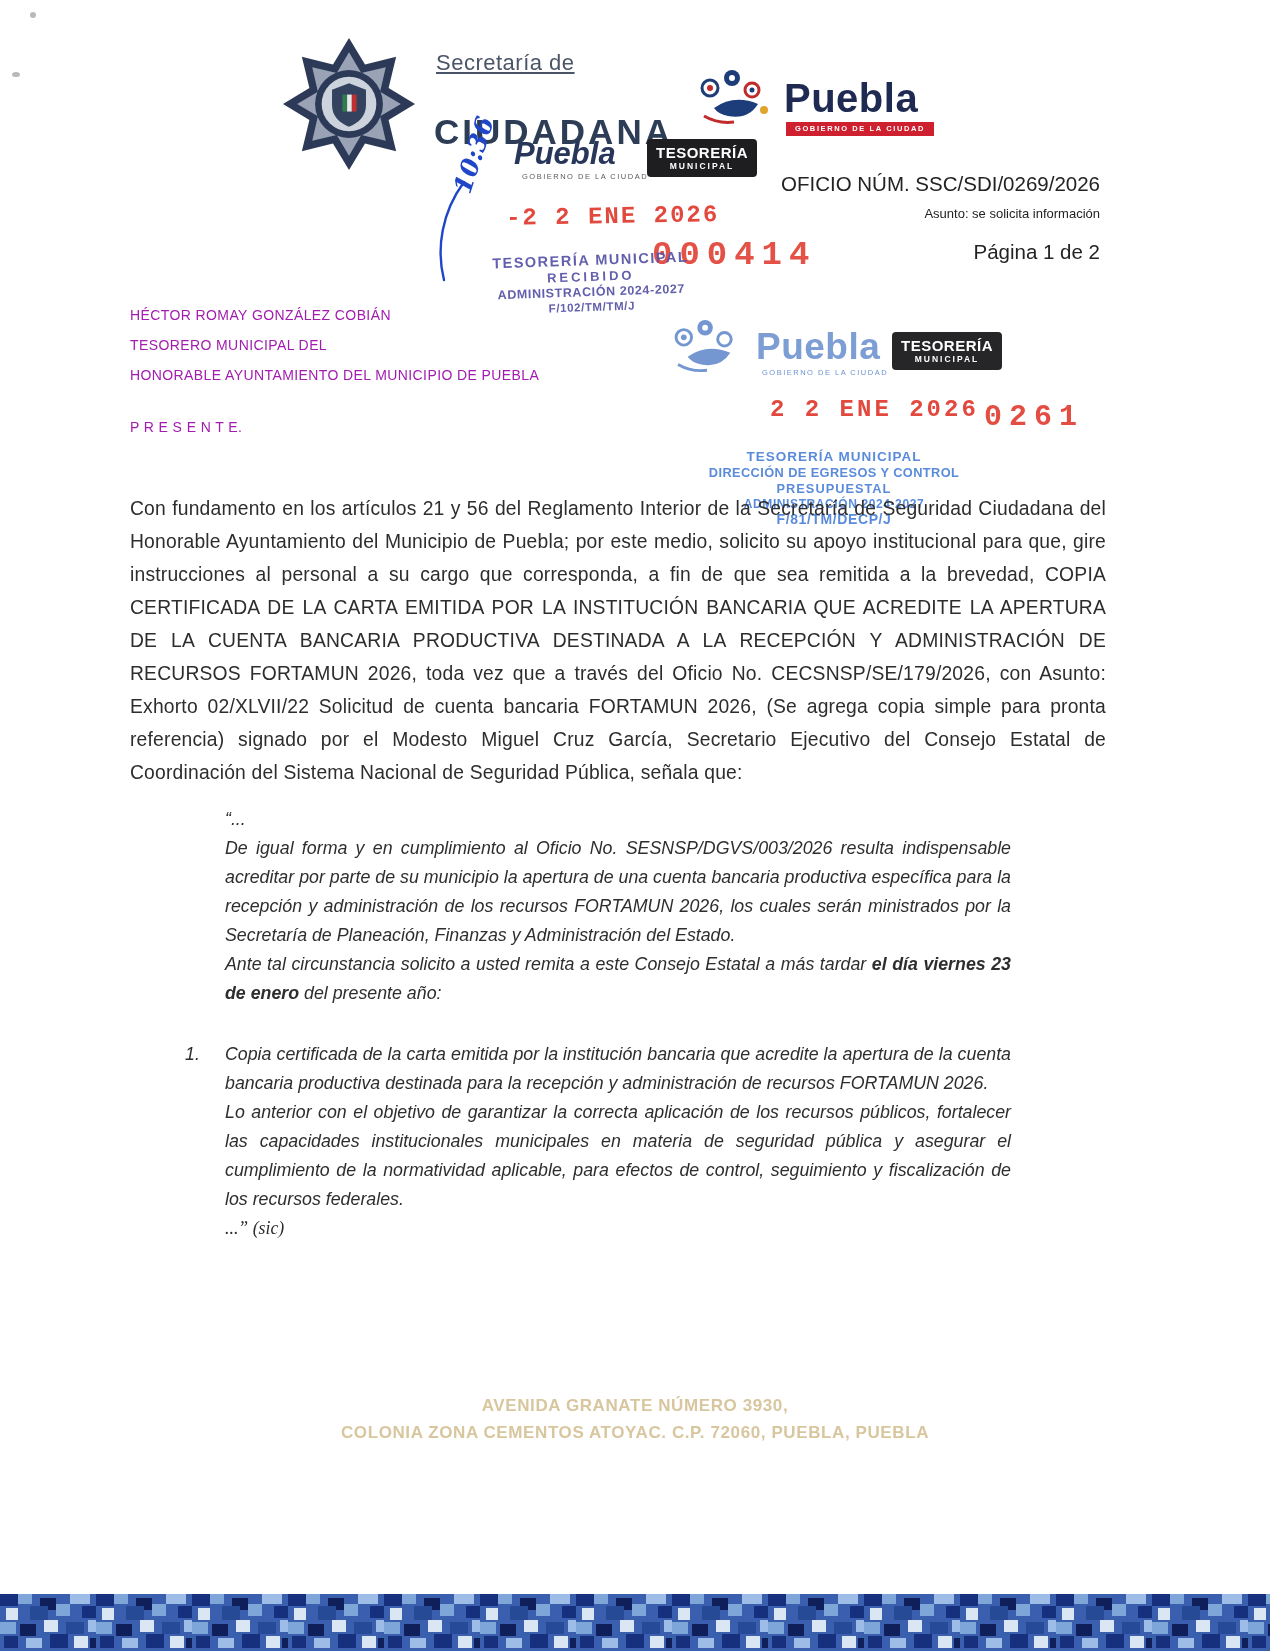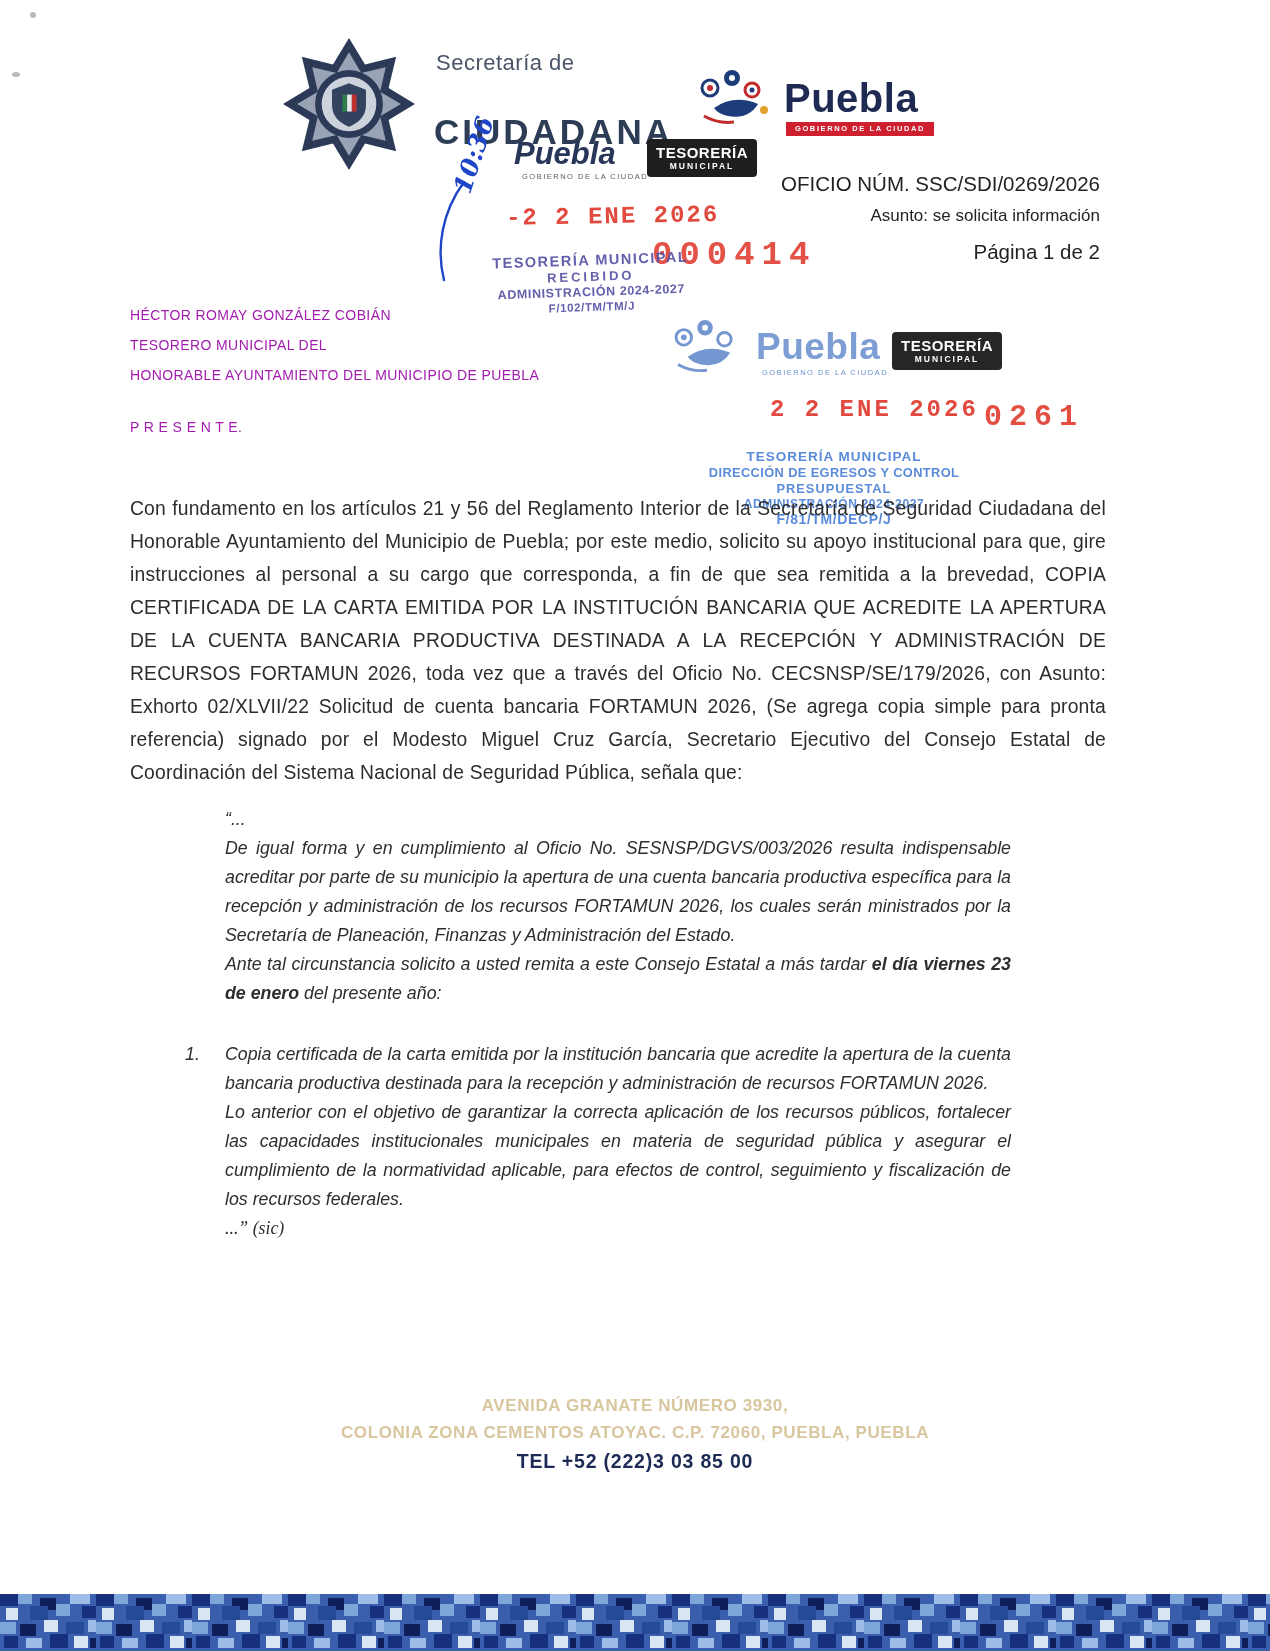--- a/index.html
+++ b/index.html
@@ -3,35 +3,35 @@
 <meta charset="utf-8">
 <style>
   html,body{margin:0;padding:0;background:#9a9a9a;}
   .page{
     position:relative;width:1270px;height:1651px;margin:0 auto;background:#ffffff;
     overflow:hidden;font-family:"Liberation Sans","DejaVu Sans",sans-serif;color:#2d2d2d;
   }
   .abs{position:absolute;}
 
   
-  .brand-pre{left:436px;top:50px;font-size:22px;color:#4a5568;letter-spacing:.5px;}
+  .brand-pre{left:436px;top:50px;font-size:22px;color:#4a5568;letter-spacing:.5px;text-decoration:underline;}
   .brand-w1{left:434px;top:74px;font-size:35px;font-weight:700;color:#2e3d56;letter-spacing:3px;}
   .brand-w2{left:434px;top:112px;font-size:35px;font-weight:700;color:#2e3d56;letter-spacing:3px;}
   .brand-script{left:514px;top:136px;font-size:31px;font-weight:700;font-style:italic;color:#28365a;}
   .brand-script-sub{left:522px;top:172px;font-size:7.5px;color:#5a5a5a;letter-spacing:1.5px;}
   .tbox{background:#1e1e20;border-radius:3px;color:#fff;text-align:center;padding:4px 8px 5px 8px;box-shadow:0 0 0 1px #1e1e20;}
   .tbox .l1{font-size:15px;font-weight:700;letter-spacing:.5px;line-height:17px;}
   .tbox .l2{font-size:8.5px;font-weight:700;letter-spacing:2px;line-height:10px;}
   .tbox1{left:648px;top:140px;}
   .puebla-right-name{left:784px;top:76px;font-size:40px;font-weight:700;color:#1e2a52;letter-spacing:.5px;}
   .puebla-right-bar{left:786px;top:122px;width:148px;height:14px;background:#cf2030;color:#fff;
     font-size:7.5px;font-weight:700;letter-spacing:1.6px;text-align:center;line-height:14px;}
   .oficio-block{right:170px;text-align:right;color:#232323;}
   .oficio-1{top:172px;font-size:20.5px;}
-  .oficio-2{top:206px;font-size:17px;}
+  .oficio-2{top:206px;font-size:13px;}
   .oficio-3{top:240px;font-size:20.5px;}
 
   
   .hand-time{left:448px;top:188px;color:#1f46c8;font-style:italic;font-size:25px;font-weight:700;
     transform:rotate(-72deg);transform-origin:left top;font-family:"DejaVu Serif",serif;}
   .stamp-red{font-family:"Liberation Mono","DejaVu Sans Mono",monospace;font-weight:700;color:#e03a2e;}
   .red-date1{left:506px;top:203px;font-size:24px;letter-spacing:2px;transform:rotate(-1deg);opacity:.92;}
   .red-folio1{left:652px;top:236px;font-size:34px;letter-spacing:7px;opacity:.88;}
   .violet-stamp{left:452px;top:252px;width:278px;text-align:center;color:#5b57a8;transform:rotate(-2deg);opacity:.95;}
   .violet-stamp .vl1{font-size:14.5px;font-weight:700;letter-spacing:1.5px;line-height:17px;}
@@ -192,21 +192,20 @@
         <span class="txt">Copia certificada de la carta emitida por la institución bancaria que acredite la apertura de la cuenta bancaria productiva destinada para la recepción y administración de recursos FORTAMUN 2026.</span>
       </div>
       <p class="q3">Lo anterior con el objetivo de garantizar la correcta aplicación de los recursos públicos, fortalecer las capacidades institucionales municipales en materia de seguridad pública y asegurar el cumplimiento de la normatividad aplicable, para efectos de control, seguimiento y fiscalización de los recursos federales.</p>
       <p class="q-close">...” (sic)</p>
     </div>
   </div>
 
   <div class="footer">
     <div class="addr">AVENIDA GRANATE NÚMERO 3930,</div>
     <div class="addr">COLONIA ZONA CEMENTOS ATOYAC. C.P. 72060, PUEBLA, PUEBLA</div>
-    <div class="tel">TEL +52 (222)3 03 85 00</div>
   </div>
 
   <div class="camo">
     <svg width="100%" height="57" preserveAspectRatio="none">
       <defs>
         <pattern id="camo" width="96" height="57" patternUnits="userSpaceOnUse">
           <rect width="96" height="57" fill="#3a5fae"></rect>
           <rect x="0" y="0" width="18" height="12" fill="#16307e"></rect>
           <rect x="18" y="0" width="14" height="10" fill="#7fa6d9"></rect>
           <rect x="40" y="4" width="16" height="12" fill="#0e1f5a"></rect>

